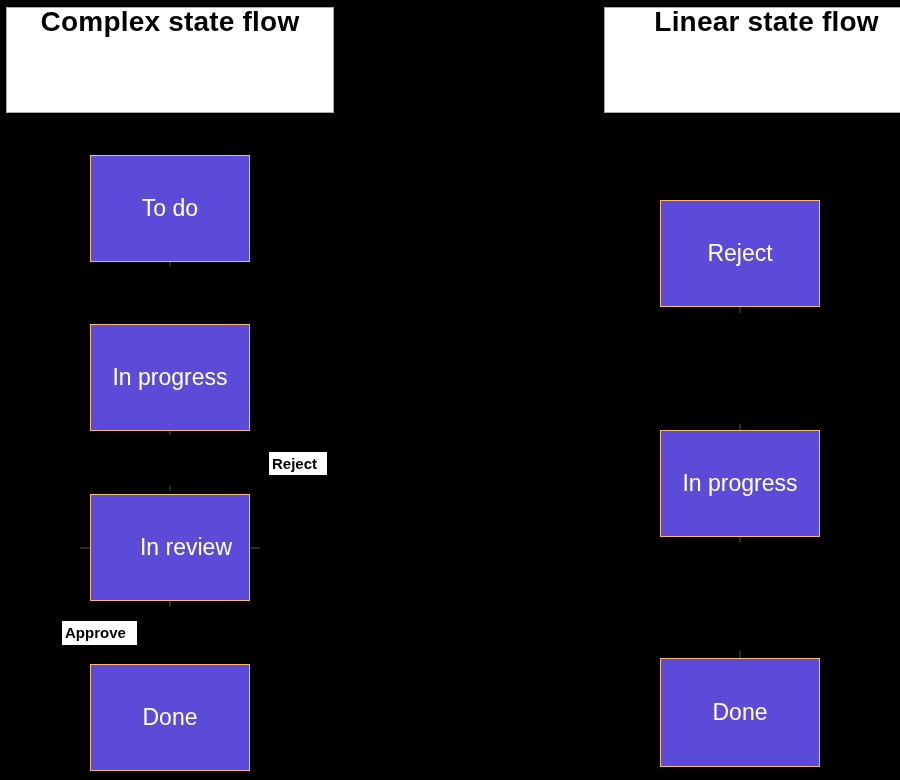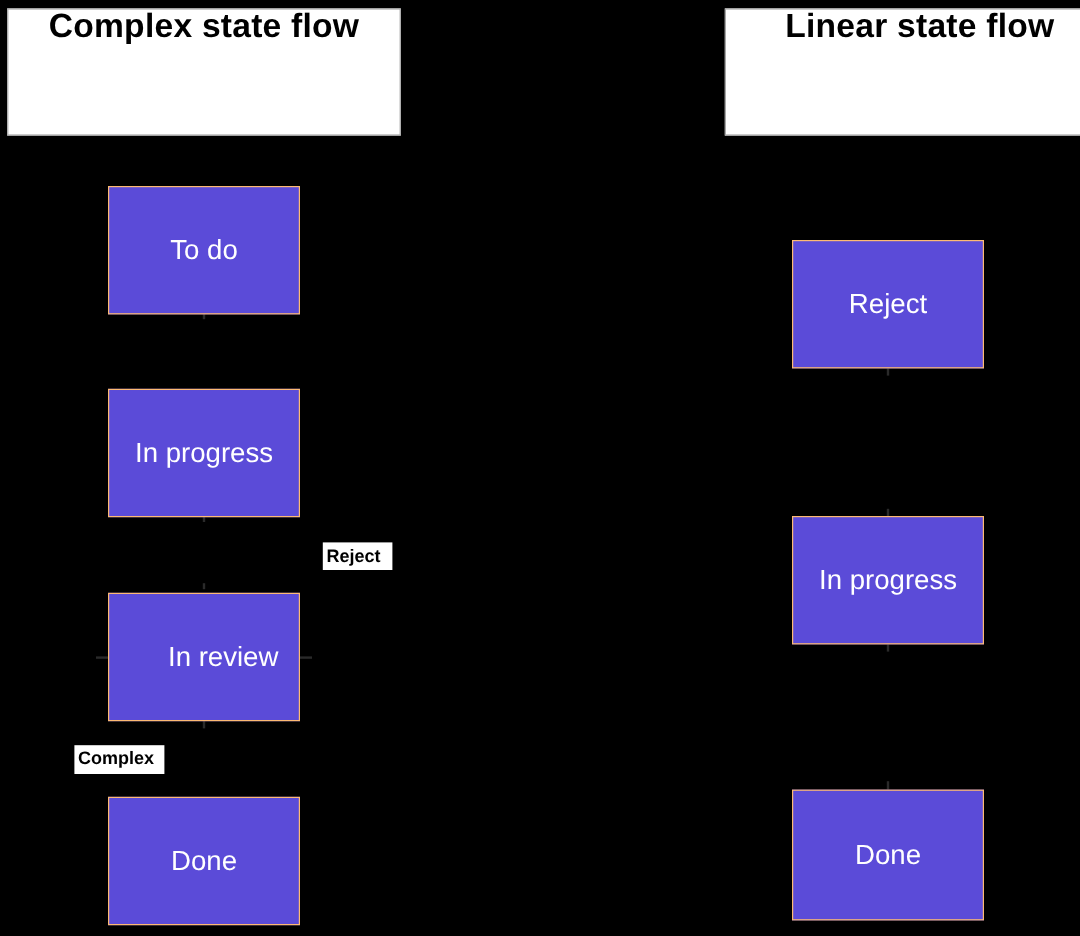--- a/index.html
+++ b/index.html
@@ -93,21 +93,21 @@
 
   <div class="edge-label" style="left:241px; top:452px; width:58px; height:23px;">
     <span>Reject</span>
   </div>
 
   <div class="state-node" style="left:90px; top:494px; width:160px; height:107px;padding-left:32px;">
     <span>In review</span>
   </div>
 
   <div class="edge-label" style="left:34px; top:621px; width:75px; height:24px;">
-    <span>Complex</span>
+    <span>Approve</span>
   </div>
 
   <div class="state-node" style="left:90px; top:664px; width:160px; height:107px;">
     <span>Done</span>
   </div>
 
   <div class="title-card" style="left:568px; top:7px; width:325px; height:106px;margin-left:36px;">
     <span>Linear state flow</span>
   </div>
 

